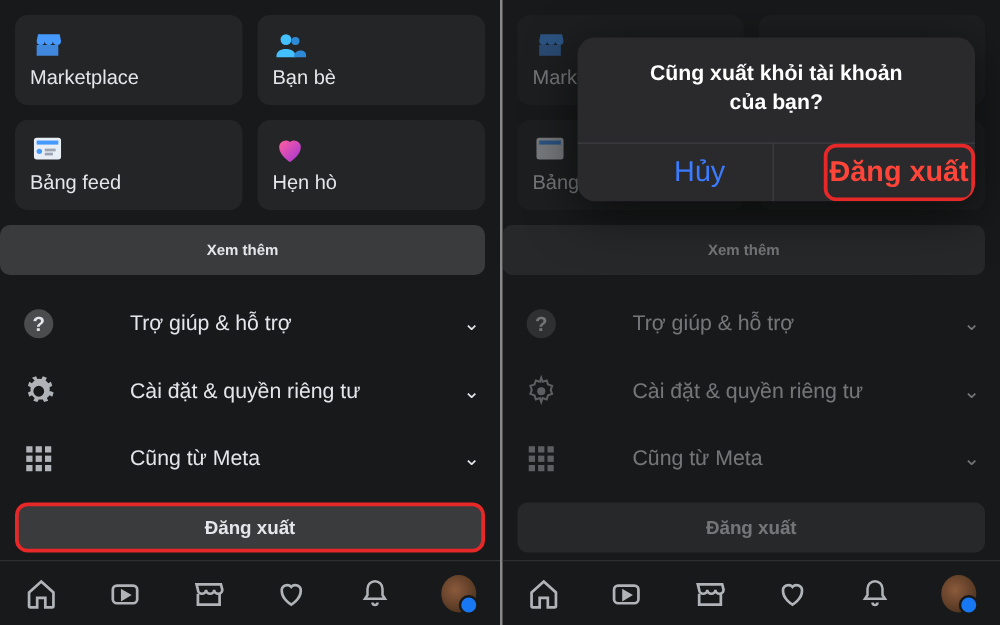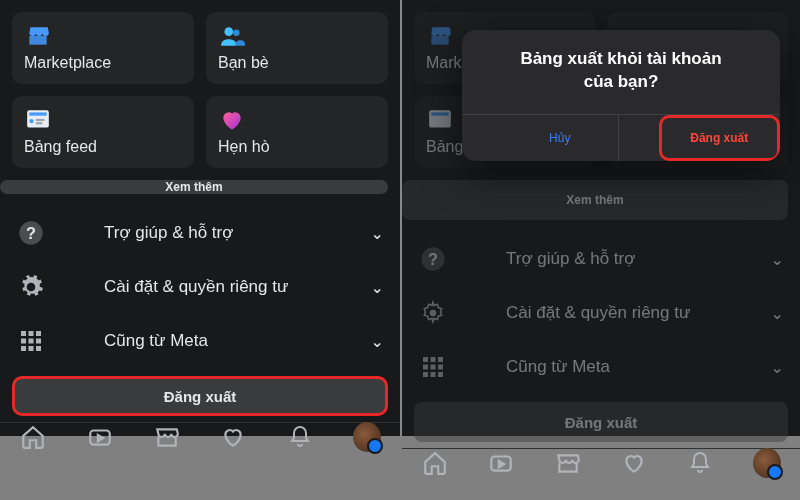--- a/index.html
+++ b/index.html
@@ -6,21 +6,21 @@
   body {
     background: #808080;
     font-family: -apple-system, Helvetica, Arial, sans-serif;
     width: 800px;
     height: 500px;
     overflow: hidden;
     display: flex;
   }
   .panel {
     width: 400px;
-    height: 436px;
+    height: 500px;
     background: #18191a;
     position: relative;
     display: flex;
     flex-direction: column;
   }
   .panel + .panel { border-left: 2px solid #888; }
   .tiles {
     display: grid;
     grid-template-columns: 1fr 1fr;
     gap: 12px;
@@ -95,21 +95,21 @@
     border-radius: 14px;
     box-shadow: 0 10px 40px rgba(0,0,0,0.6);
     overflow: hidden;
   }
   .dialog .dtext {
     color: #fff; text-align: center;
     padding: 18px 24px 20px 24px;
     font-size: 17px; font-weight: 600; line-height: 1.35;
   }
   .dialog .dbtns { display:flex; border-top:1px solid #3e3f41; }
-  .dbtn { flex:1; height:46px; display:flex; align-items:center; justify-content:center; font-size:12px;margin-left:40px; }
+  .dbtn { flex:1; height:46px; display:flex; align-items:center; justify-content:center; font-size:23px;margin-left:40px; }
   .dbtn.cancel { color:#3b7bff; border-right:1px solid #3e3f41; }
   .dbtn.confirm { color:#ff453a; font-weight:600; }
   .dim { opacity: 0.45; pointer-events:none; }
 </style>
 </head>
 <body>
 
 <div class="panel">
   <div class="tiles">
     <div class="tile">
@@ -344,20 +344,20 @@
           <path d="M10 19a2 2 0 0 0 4 0"></path>
         </svg>
       </span>
     <span class="nav-ico">
         <span class="avatar"></span>
       </span>
   </div>
 
   <div class="dialog">
     <div class="dtext">
-      <span>Bảng xuất khỏi tài khoản</span><br><span>của bạn?</span>
+      <span>Cũng xuất khỏi tài khoản</span><br><span>của bạn?</span>
     </div>
     <div class="dbtns">
       <div class="dbtn cancel">Hủy</div>
       <div class="dbtn confirm hl-red">Đăng xuất</div>
     </div>
   </div>
 </div>
 
 </body></html>

